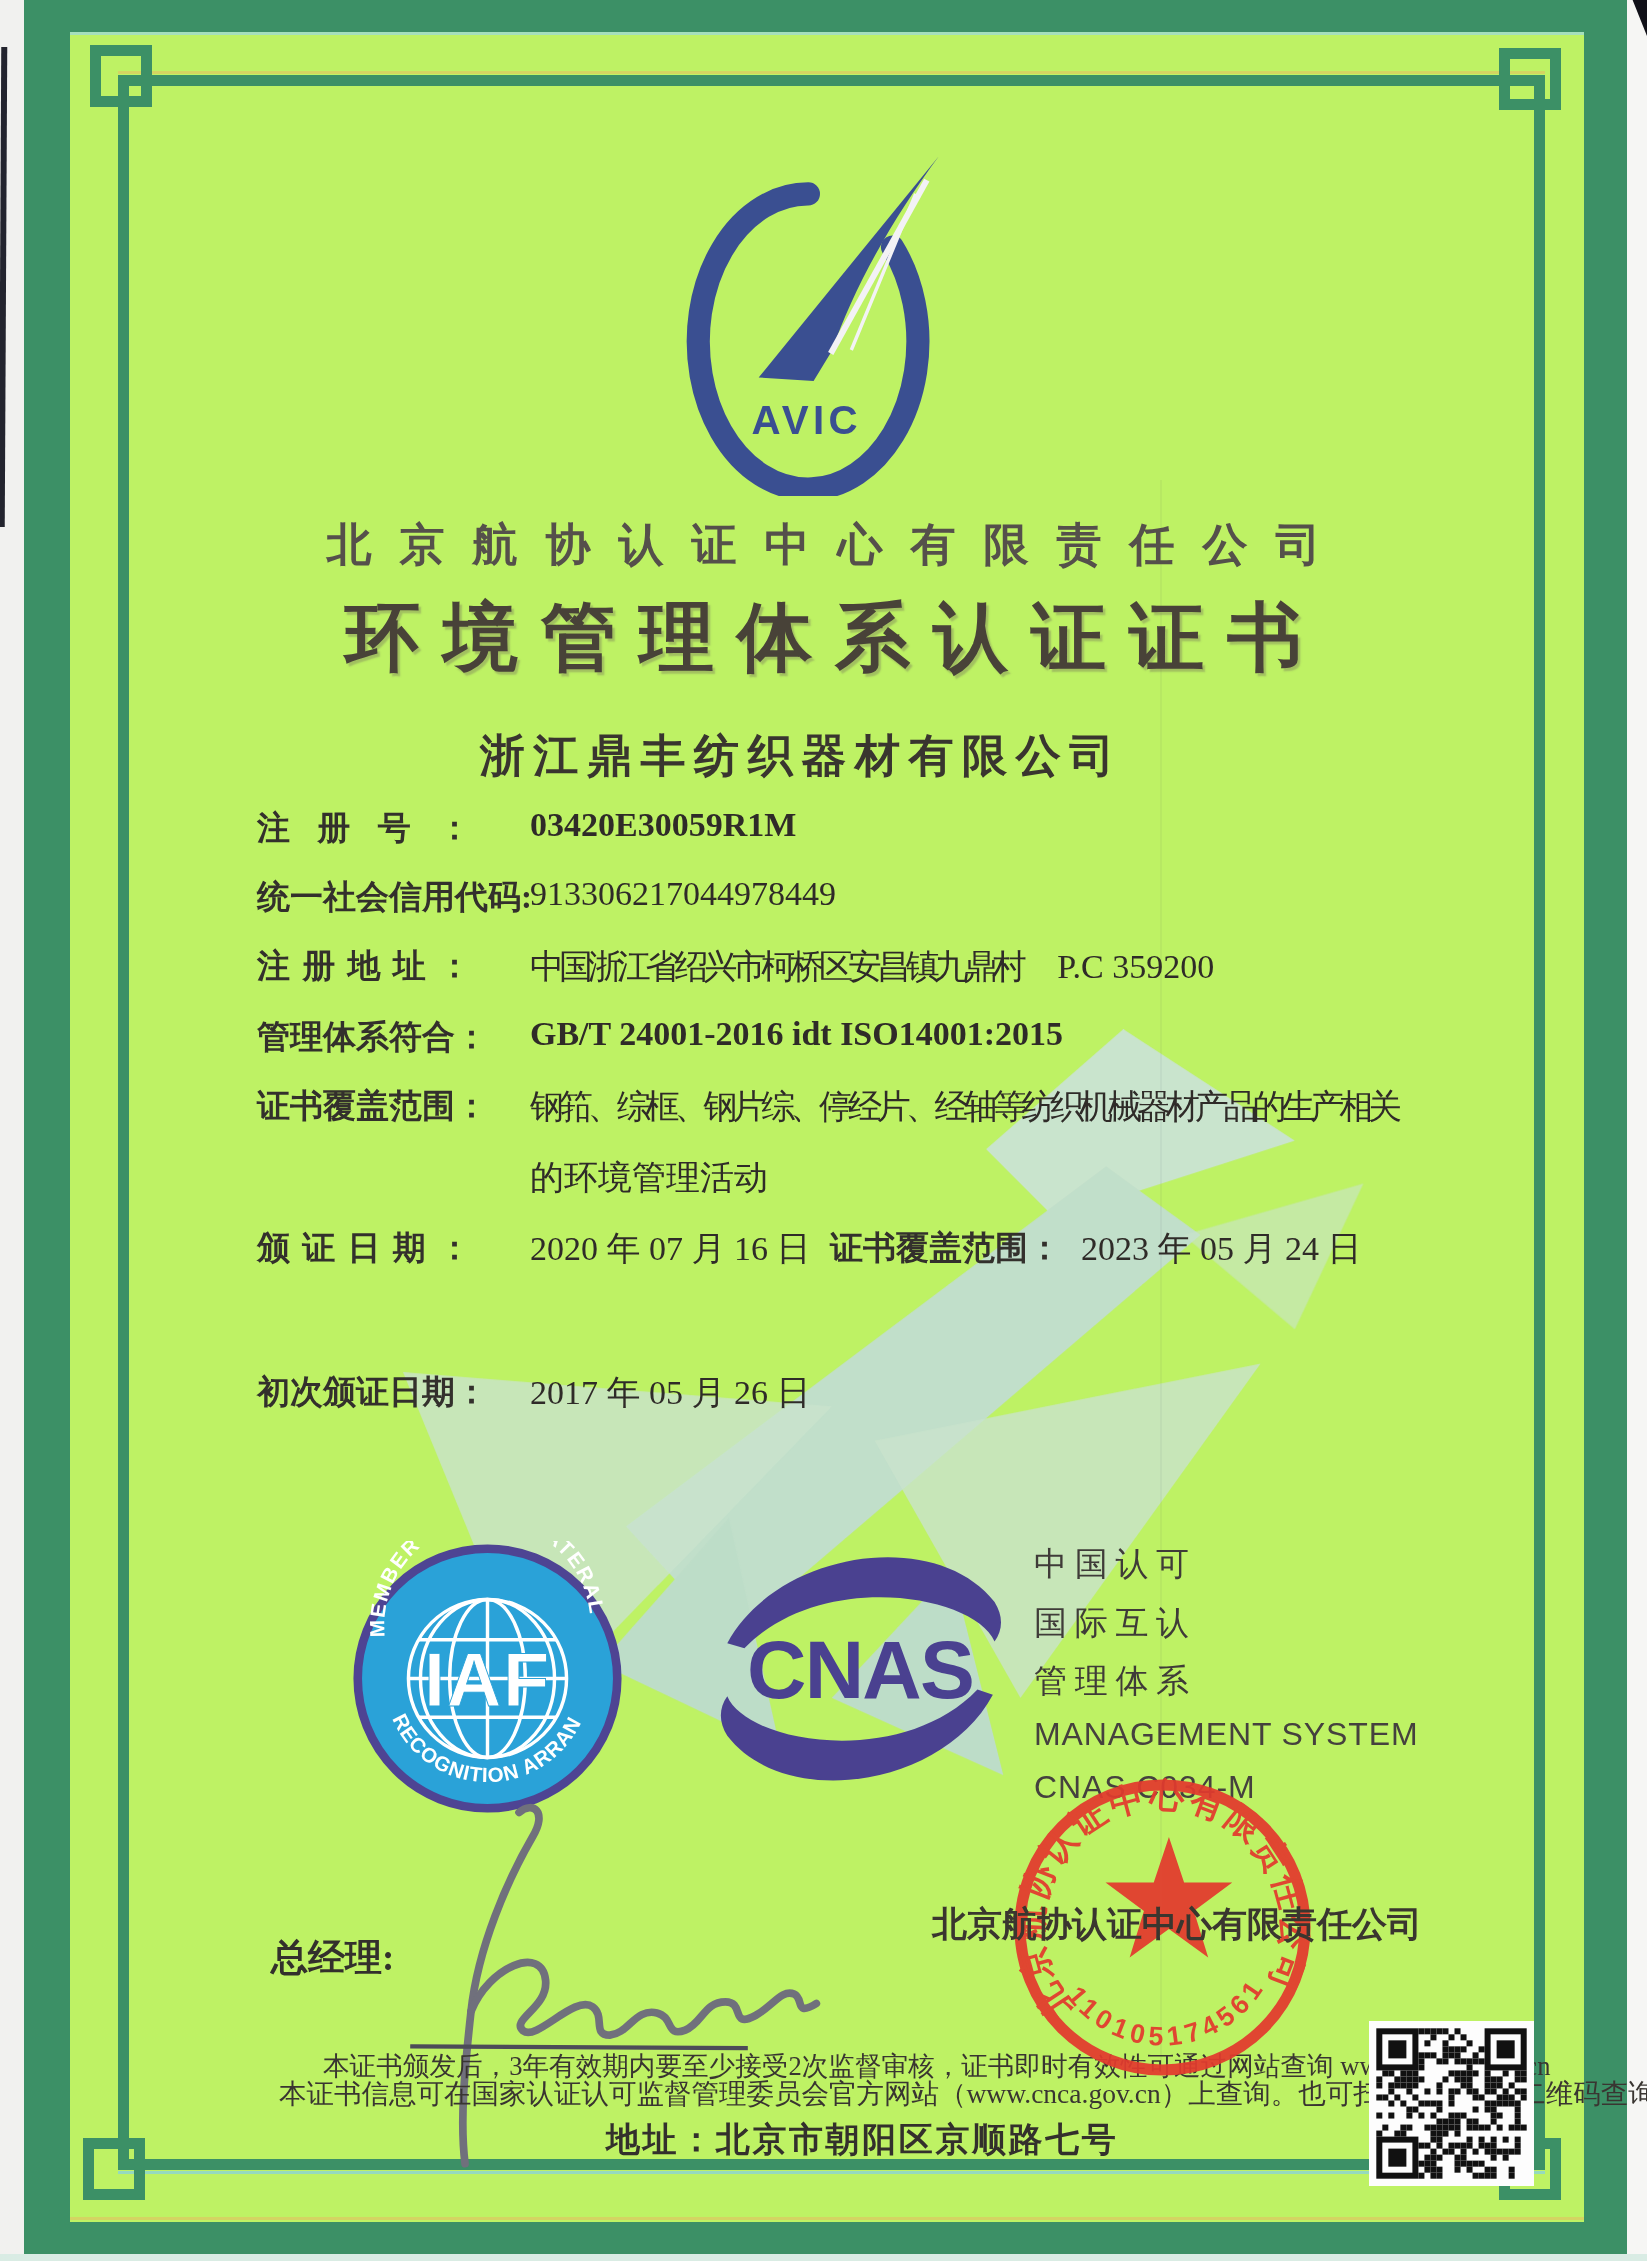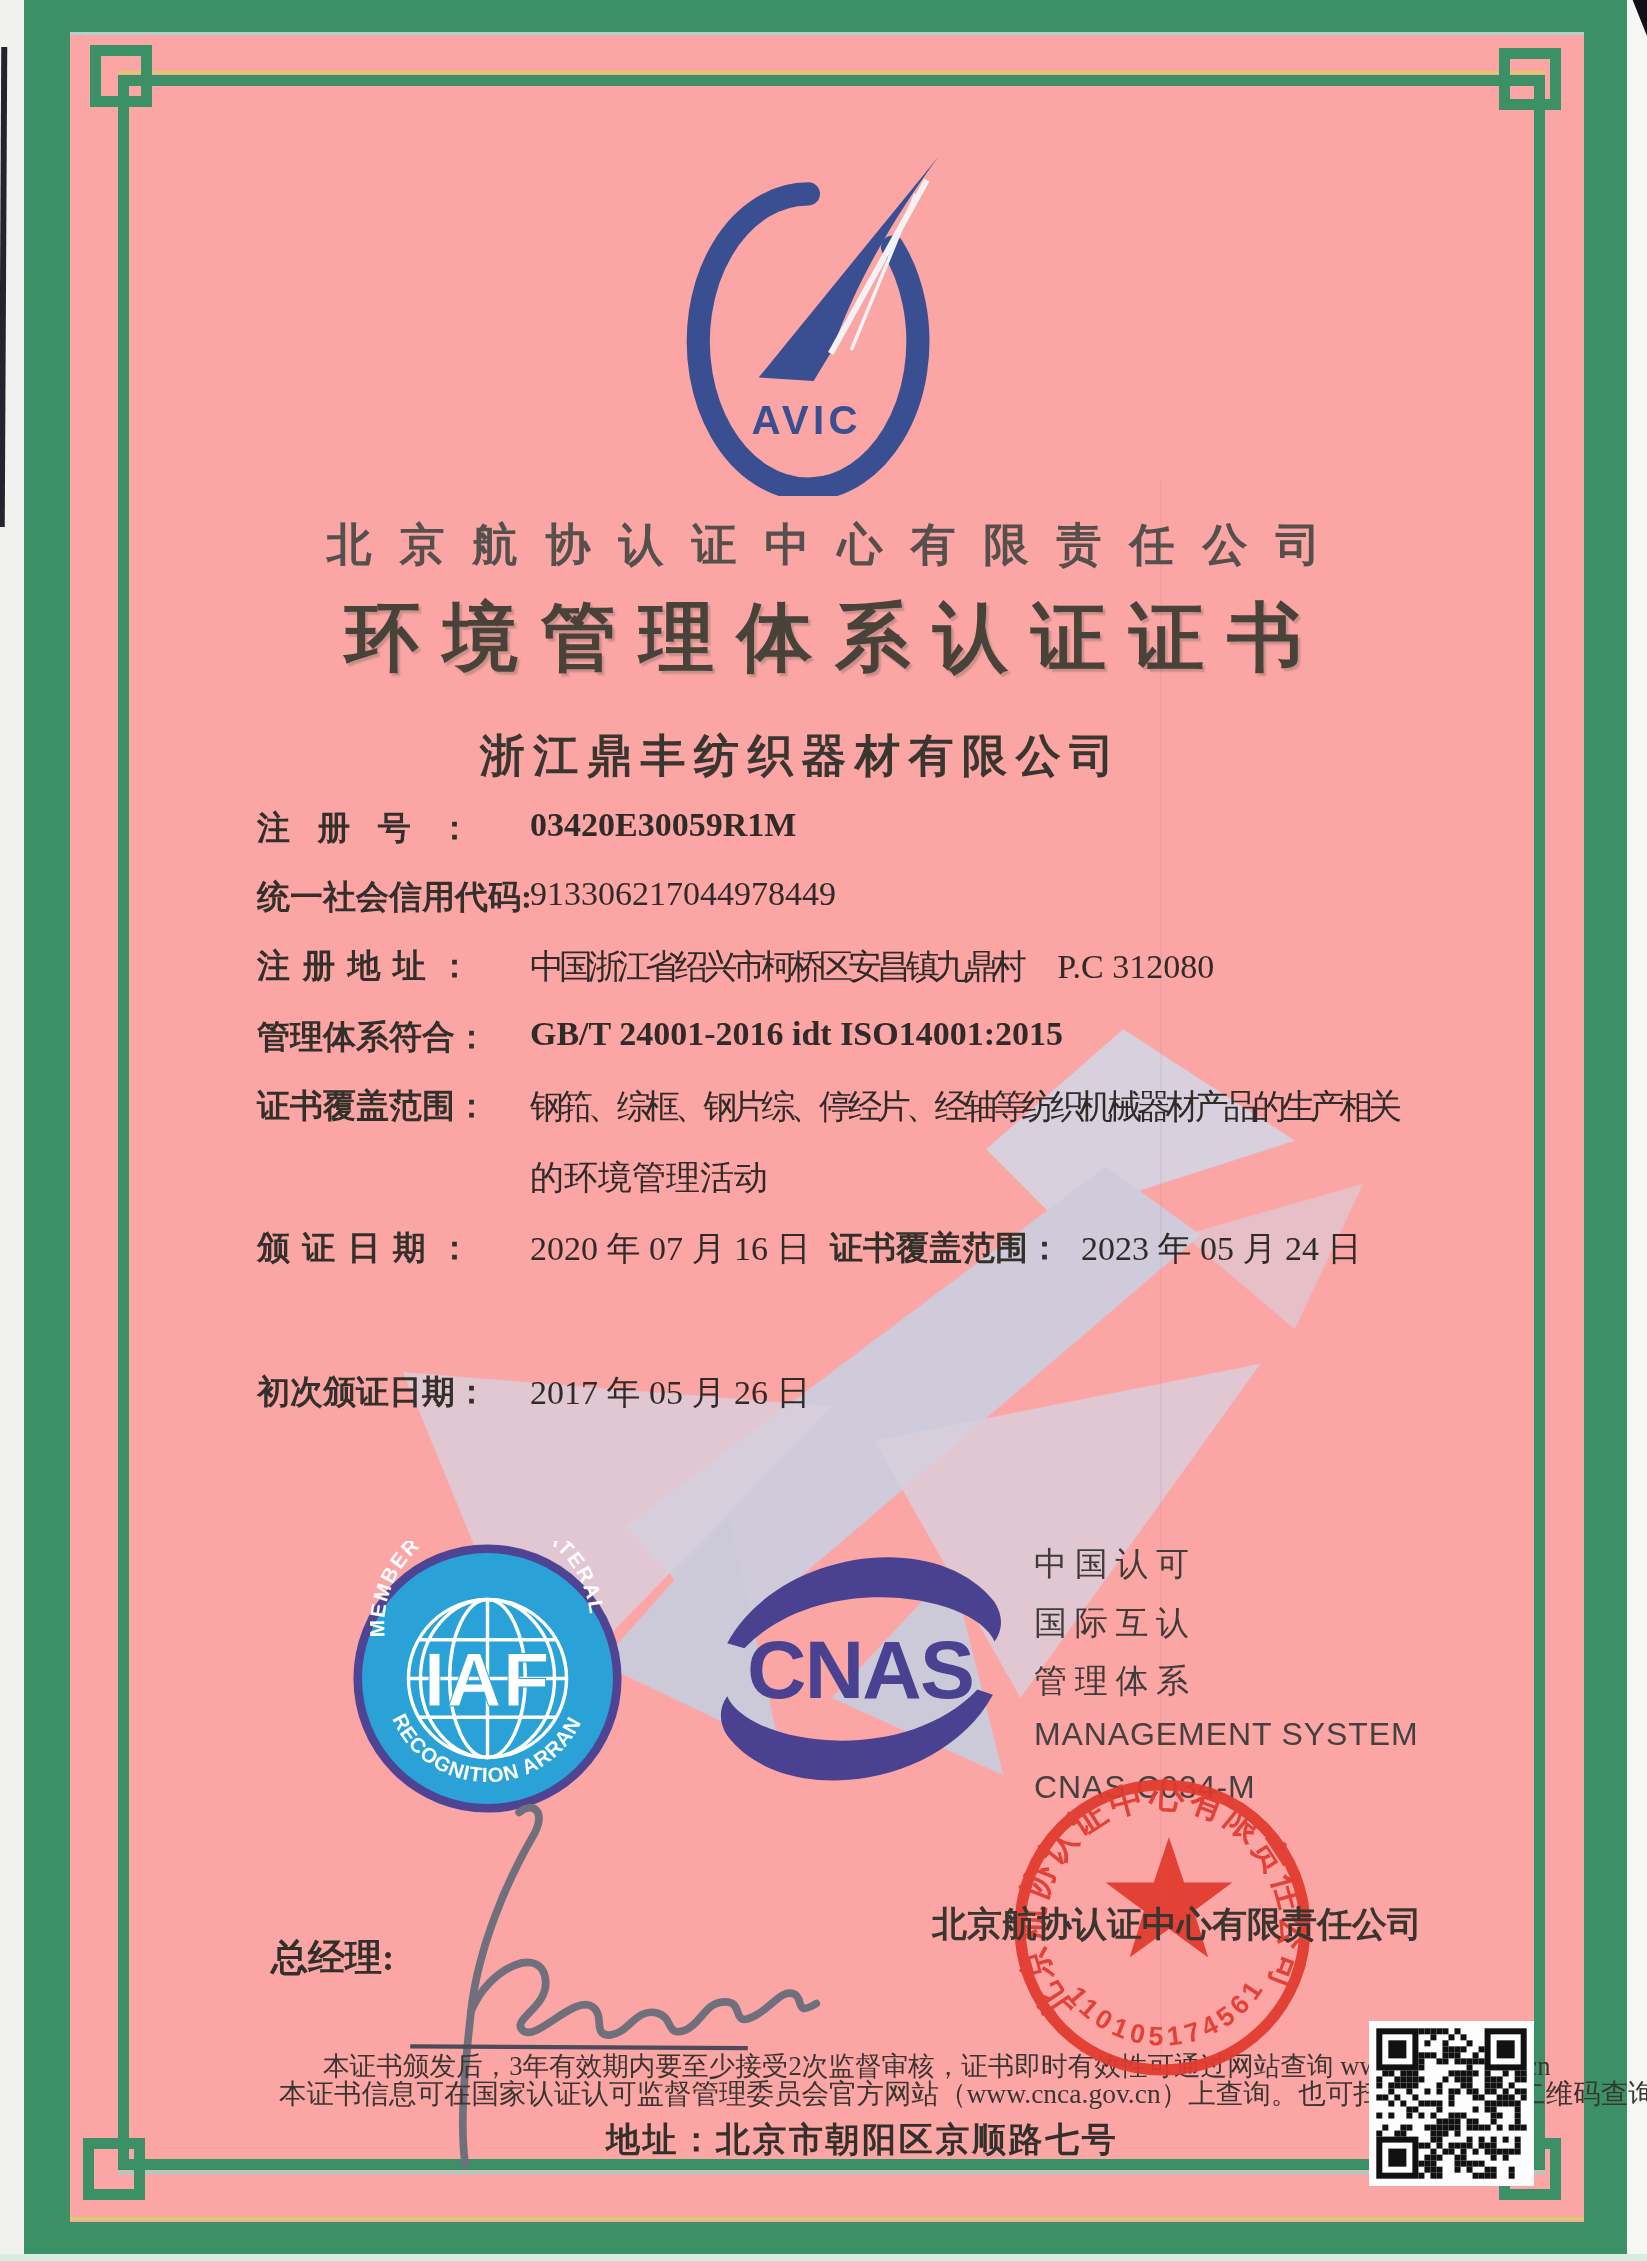--- a/index.html
+++ b/index.html
@@ -1,16 +1,16 @@
 <!DOCTYPE html>
 <html style="font-size:13.7px"><head>
 <meta charset="utf-8">
 <style>
   html,body{margin:0;padding:0;background:#888;}
-  .page{position:relative;width:1647px;height:2261px;background:#fca5a5;overflow:hidden;
+  .page{position:relative;width:1647px;height:2261px;background:#bef264;overflow:hidden;
         font-family:"Liberation Serif","DejaVu Serif",serif;color:#2f2b28;}
   
   .edge-left{position:absolute;left:0;top:0;width:24px;height:2261px;background:#f1f1ef;z-index:0;}
   .edge-right{position:absolute;left:1627px;top:0;width:20px;height:2261px;background:#f6f6f4;z-index:0;}
   .sliver-left{position:absolute;left:0;top:47px;width:6px;height:480px;background:#23242e;transform:rotate(.3deg);z-index:1;}
   .sliver-tr{position:absolute;left:1629px;top:0;width:18px;height:36px;background:#101018;clip-path:polygon(20% 0,100% 0,100% 100%);z-index:1;}
   .strip-bottom{position:absolute;left:0;top:2254px;width:1647px;height:7.7px;background:#d9ece4;z-index:1;}
   
   .band{position:absolute;left:24px;top:0;width:1603px;height:2254px;box-sizing:border-box;
         border-style:solid;border-color:#3c9066;border-width:32px 43px 32px 46px;z-index:2;}
@@ -102,21 +102,21 @@
     <text x="178" y="338" font-family="Liberation Sans, DejaVu Sans, sans-serif" font-size="47" font-weight="bold" fill="#3a4f91" text-anchor="middle" letter-spacing="5">AVIC</text>
   </svg>
 
   <div class="issuer">北京航协认证中心有限责任公司</div>
   <div class="title">环境管理体系认证证书</div>
   <div class="company">浙江鼎丰纺织器材有限公司</div>
 
   <div id="fields">
       <div class="frow" style="top: 806px;"><span class="jlabel">注册号：</span><span class="fval bold">03420E30059R1M</span></div>
       <div class="frow" style="top: 875px;"><span class="jlabel">统一社会信用代码:</span><span class="fval">913306217044978449</span></div>
-      <div class="frow" style="top: 944px;"><span class="jlabel">注册地址：</span><span class="fval squeeze">中国浙江省绍兴市柯桥区安昌镇九鼎村<span class="pc">P.C 312080</span></span></div>
+      <div class="frow" style="top: 944px;"><span class="jlabel">注册地址：</span><span class="fval squeeze">中国浙江省绍兴市柯桥区安昌镇九鼎村<span class="pc">P.C 359200</span></span></div>
       <div class="frow" style="top: 1015px;"><span class="jlabel">管理体系符合：</span><span class="fval bold">GB/T 24001-2016 idt ISO14001:2015</span></div>
       <div class="frow" style="top: 1084px;"><span class="jlabel">证书覆盖范围：</span><span class="fval squeeze">钢筘、综框、钢片综、停经片、经轴等纺织机械器材产品的生产相关</span></div>
       <div class="frow" style="top: 1155px;">
         <span class="fval">的环境管理活动</span>
       </div>
       <div class="frow" style="top: 1226px;"><span class="jlabel">颁证日期：</span><span class="fval">2020 年 07 月 16 日</span><span class="lbl2" style="position: absolute; left: 573px; top: 0px;">证书覆盖范围：</span><span style="position: absolute; left: 824px; top: 0px;">2023 年 05 月 24 日</span></div>
       <div class="frow" style="top: 1370px;"><span class="jlabel">初次颁证日期：</span><span class="fval">2017 年 05 月 26 日</span></div>
     </div>
 
   <svg class="iaf" width="275" height="275" viewBox="0 0 320 320">

